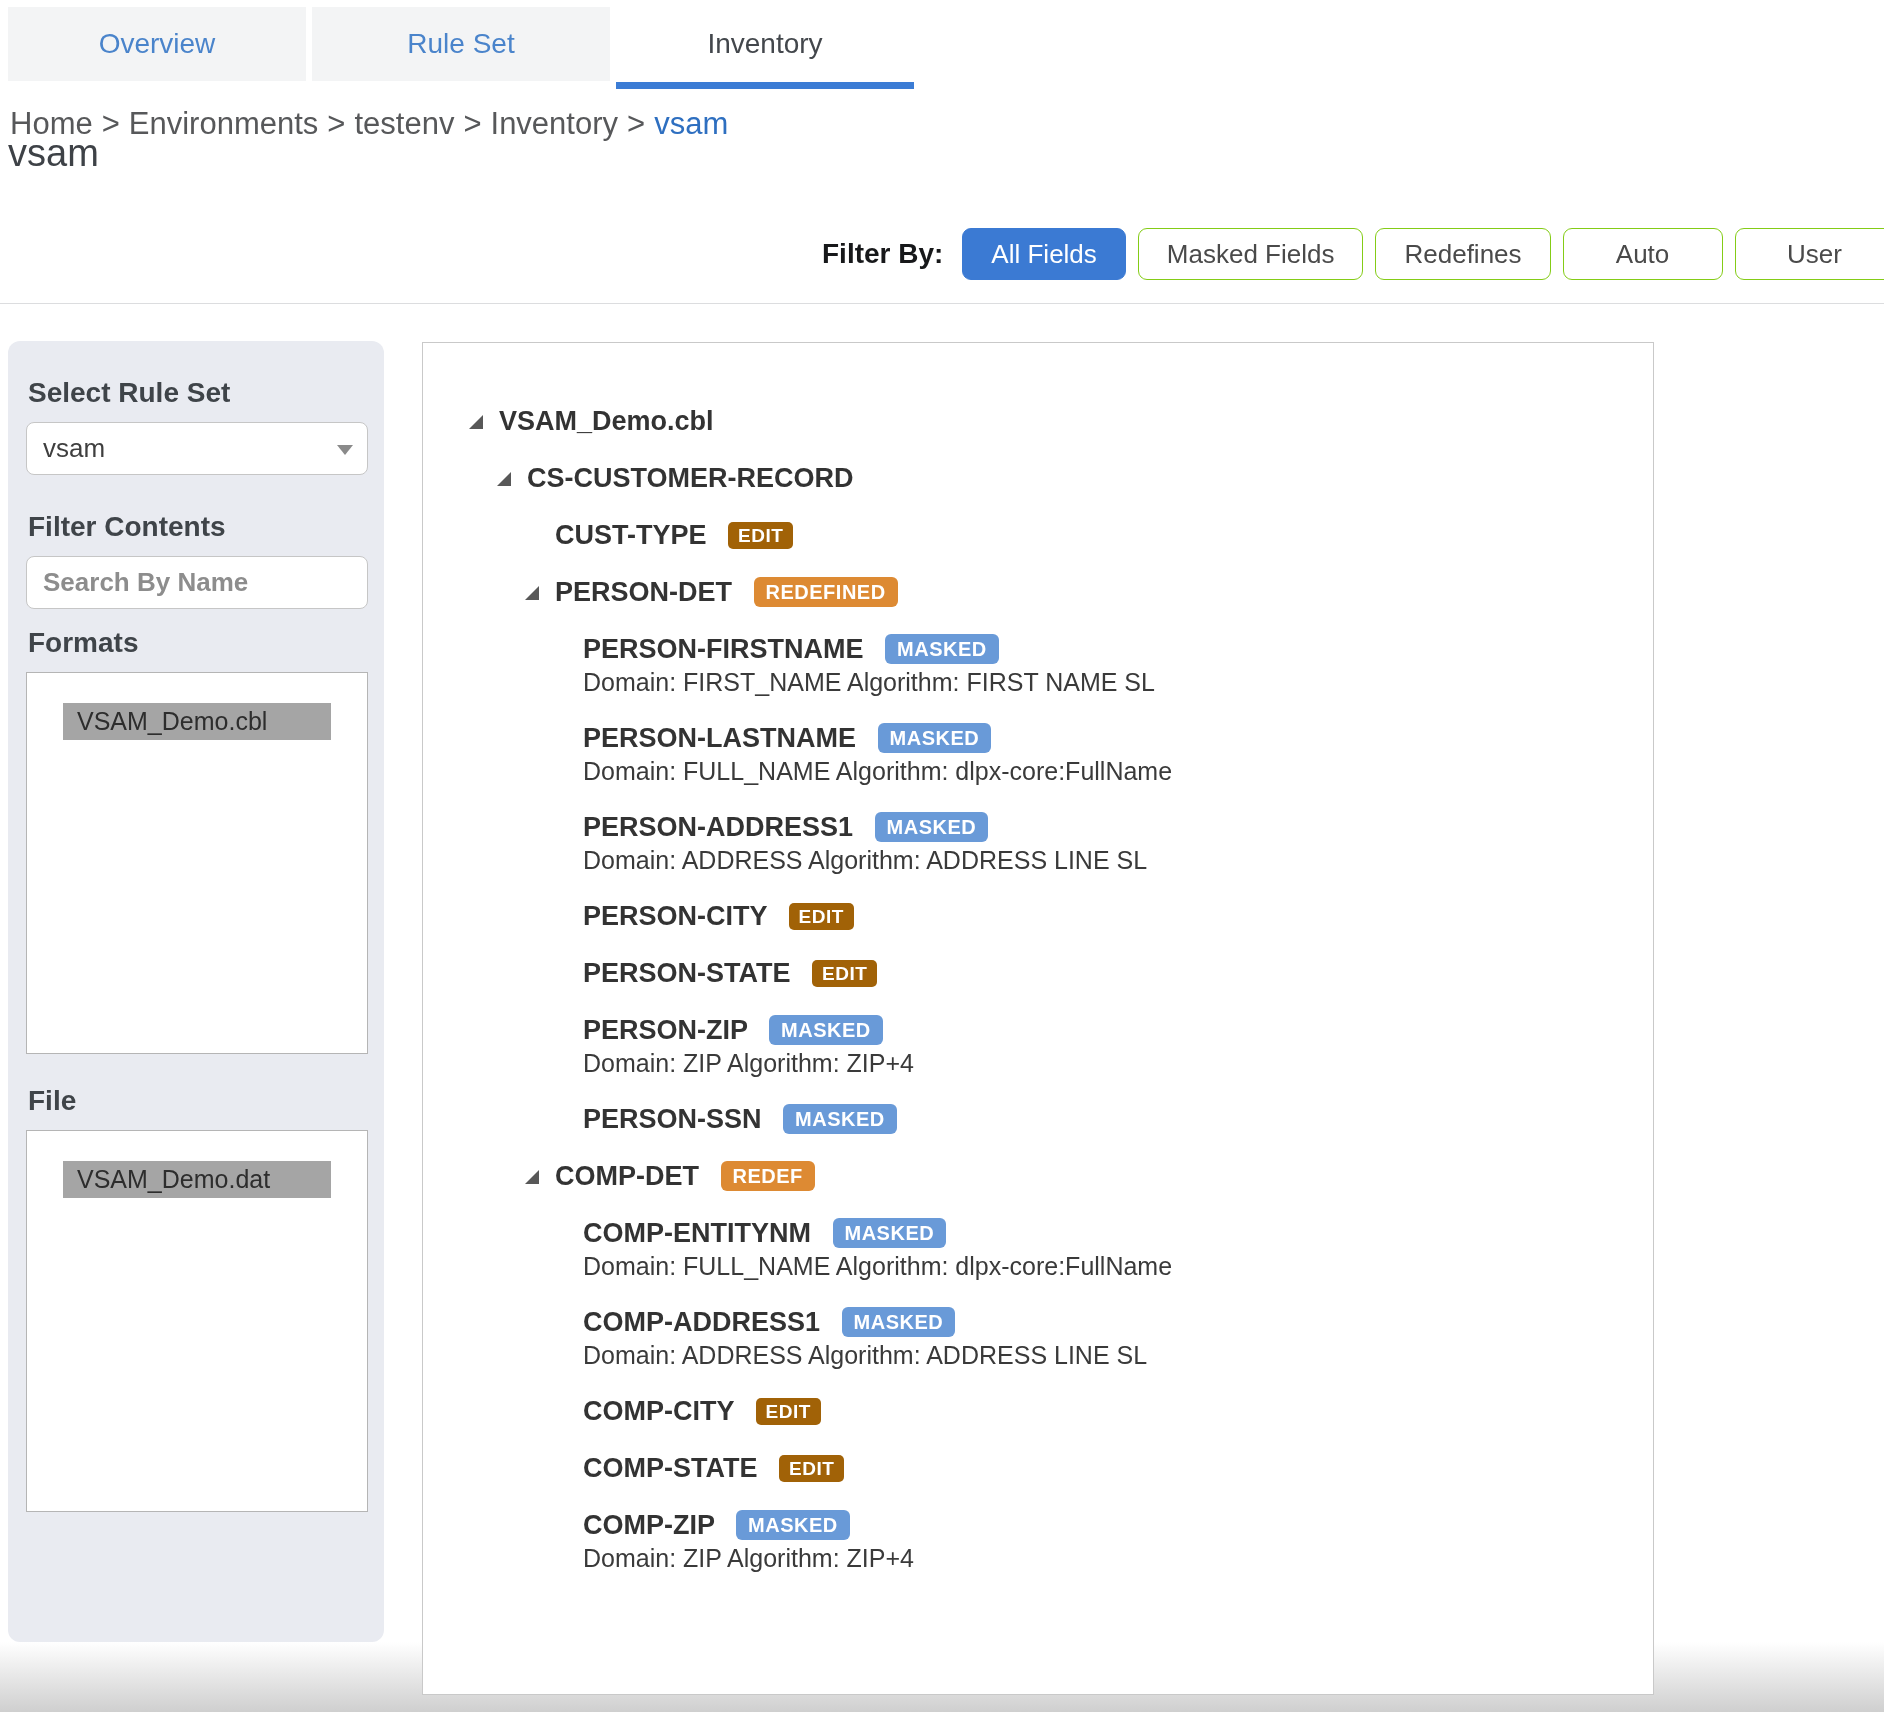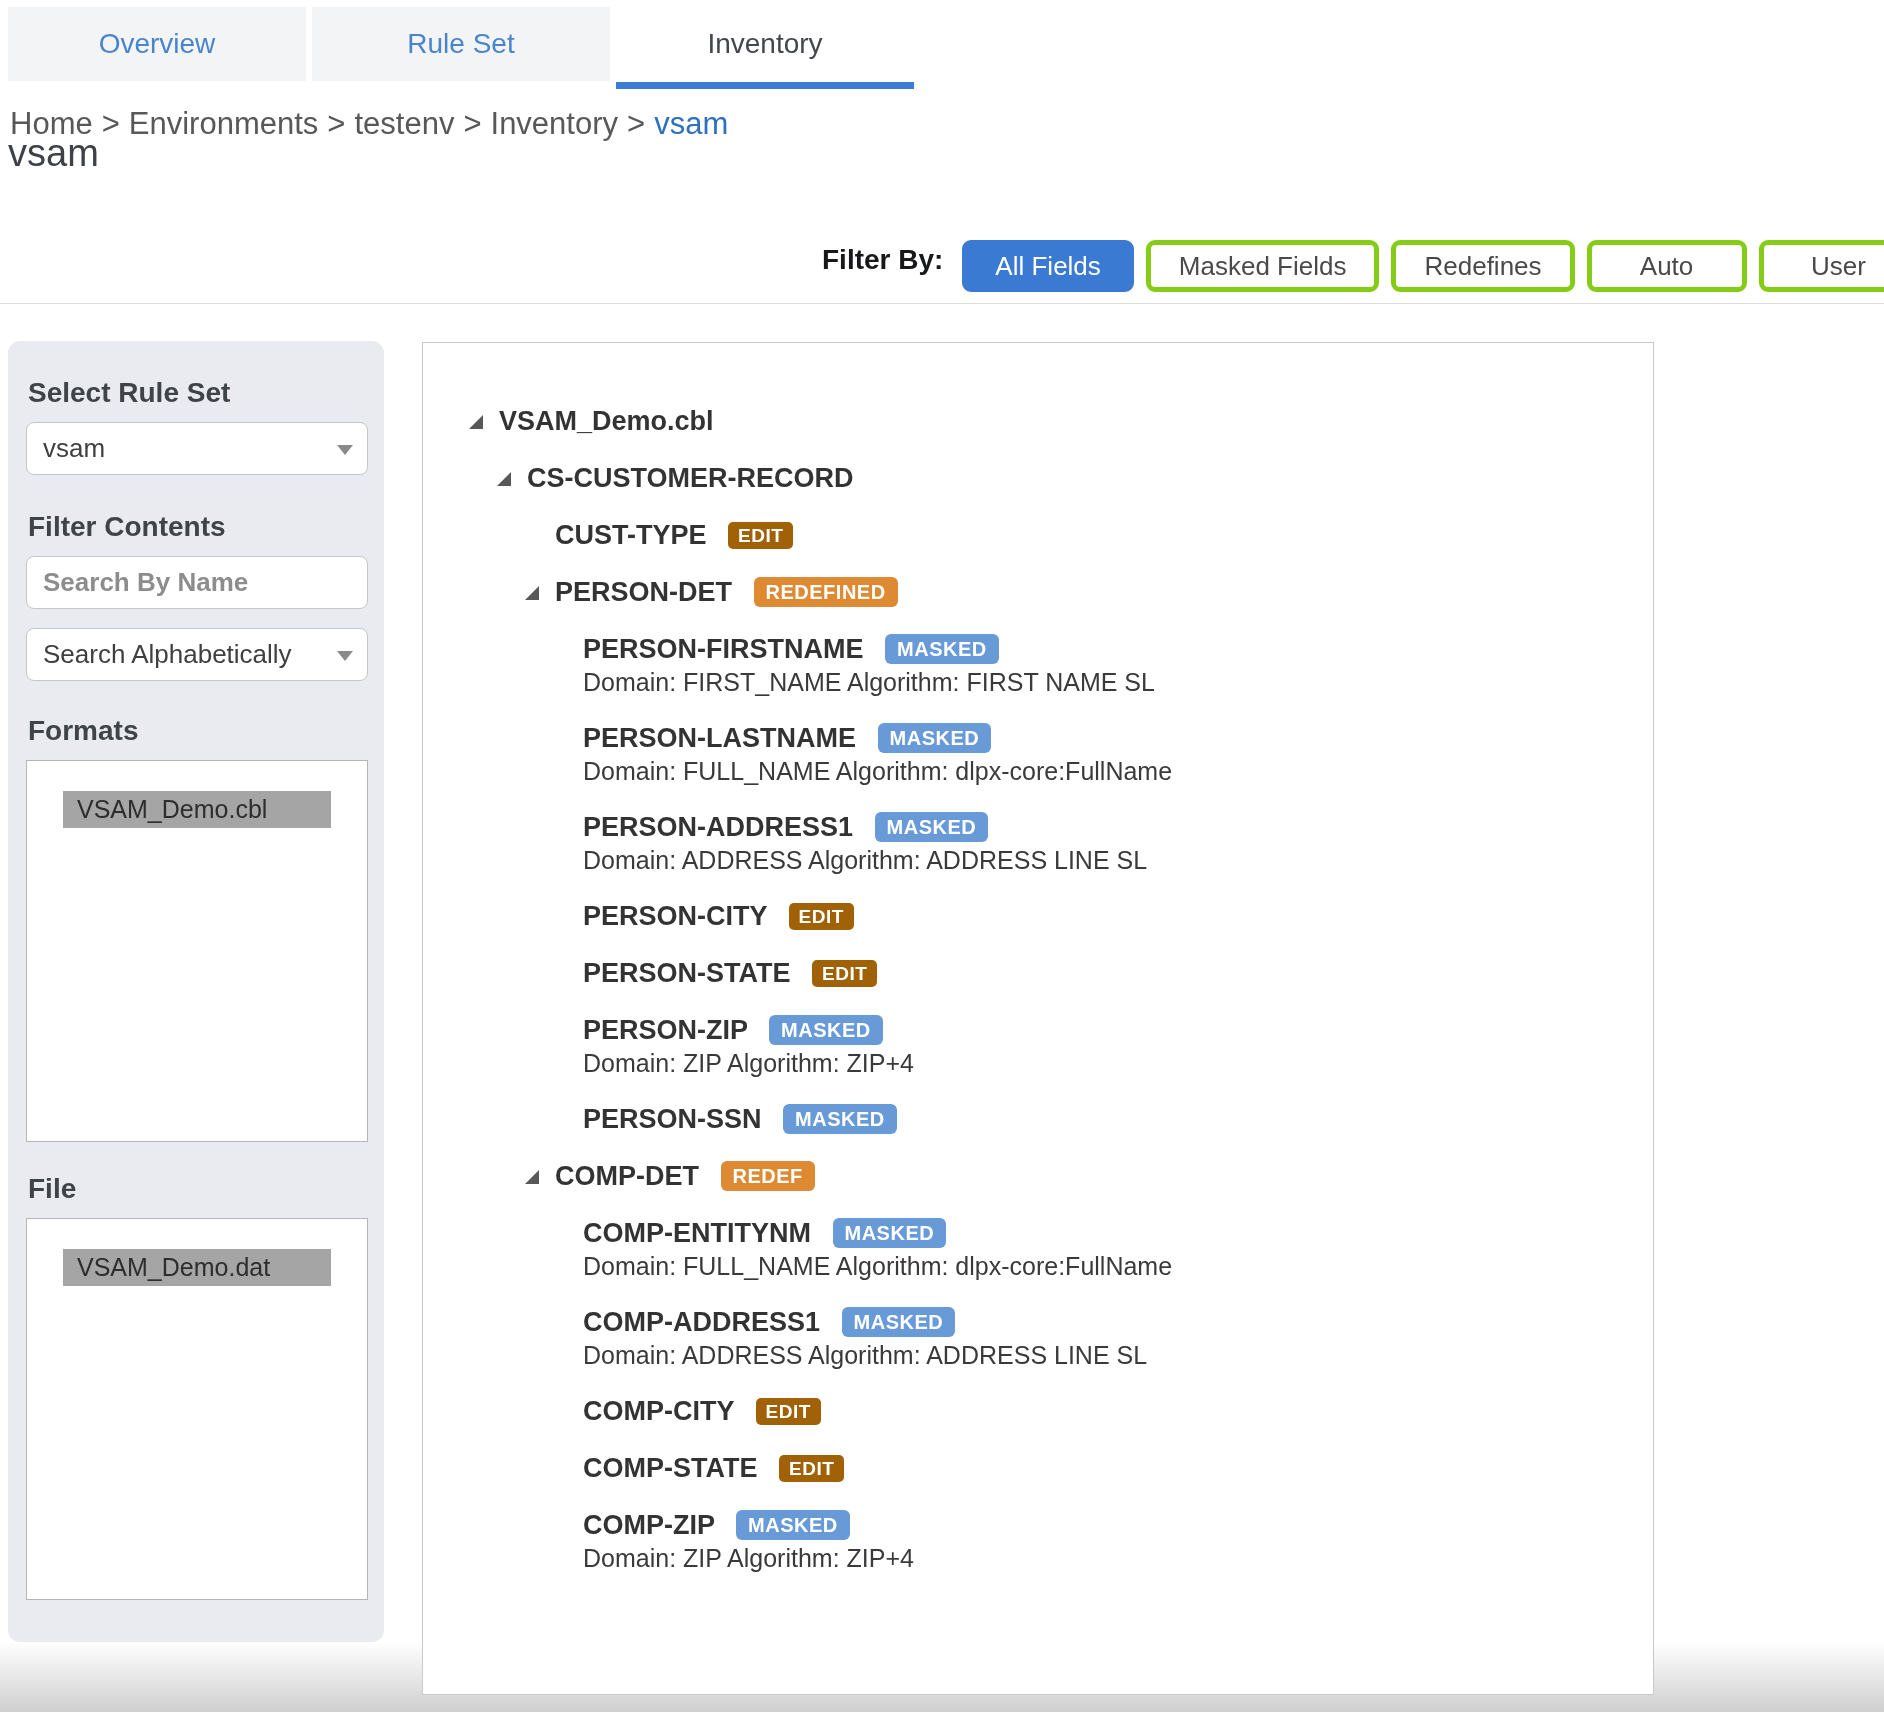--- a/index.html
+++ b/index.html
@@ -25,23 +25,23 @@
   .breadcrumb { position:absolute; left:10px; top:106px; font-size:31px; color:#57585a; }
   .crumb { color:#57585a; cursor:pointer; }
   .crumb.current { color:#2e6fc0; }
   .sep { margin:0 9px; color:#57585a; }
   .page-title { position:absolute; left:8px; top:132px; font-size:38px; font-weight:400; color:#3e4247; margin:0; }
 
   
   .filter-bar { position:absolute; left:822px; top:228px; display:flex; gap:12px; align-items:center; }
   .filter-label { font-size:28px; font-weight:800; color:#17181a; margin-right:7px; white-space:nowrap; }
   .fbtn {
-    height:52px; min-width:160px; padding:0 28px; border:5px solid #84cc16; border-radius:9px;
+    height:52px; min-width:160px; padding:0 28px; border:1px solid #84cc16; border-radius:9px;
     background:#ffffff; color:#4a4a4a; font-size:26px; display:flex; align-items:center;
-    justify-content:center; cursor:pointer; white-space:nowrap;margin-top:12px;
+    justify-content:center; cursor:pointer; white-space:nowrap;
   }
   .fbtn.active { background:#3b7ad3; border-color:#3b7ad3; color:#ffffff; }
 
   .divider { position:absolute; left:0; top:303px; width:100%; height:1px; background:#dcdddf; }
 
   
   .sidebar {
     position:absolute; left:8px; top:341px; width:376px; height:1301px;
     background:#e9ebf1; border-radius:12px; z-index:1; padding:37px 16px 0 18px;
   }
@@ -118,24 +118,20 @@
 <aside class="sidebar">
   <h3 class="sb-h">Select Rule Set</h3>
   <div class="select gap37">
     <span>vsam</span>
     <span class="caret"></span>
   </div>
 
   <h3 class="sb-h">Filter Contents</h3>
   <input class="search-input gap19" type="text" placeholder="Search By Name" style="">
 
-  <div class="select gap35">
-    <span>Search Alphabetically</span>
-    <span class="caret"></span>
-  </div>
 
   <h3 class="sb-h">Formats</h3>
   <div class="listbox gap32">
     <div class="item">VSAM_Demo.cbl</div>
   </div>
 
   <h3 class="sb-h">File</h3>
   <div class="listbox">
     <div class="item">VSAM_Demo.dat</div>
   </div>

